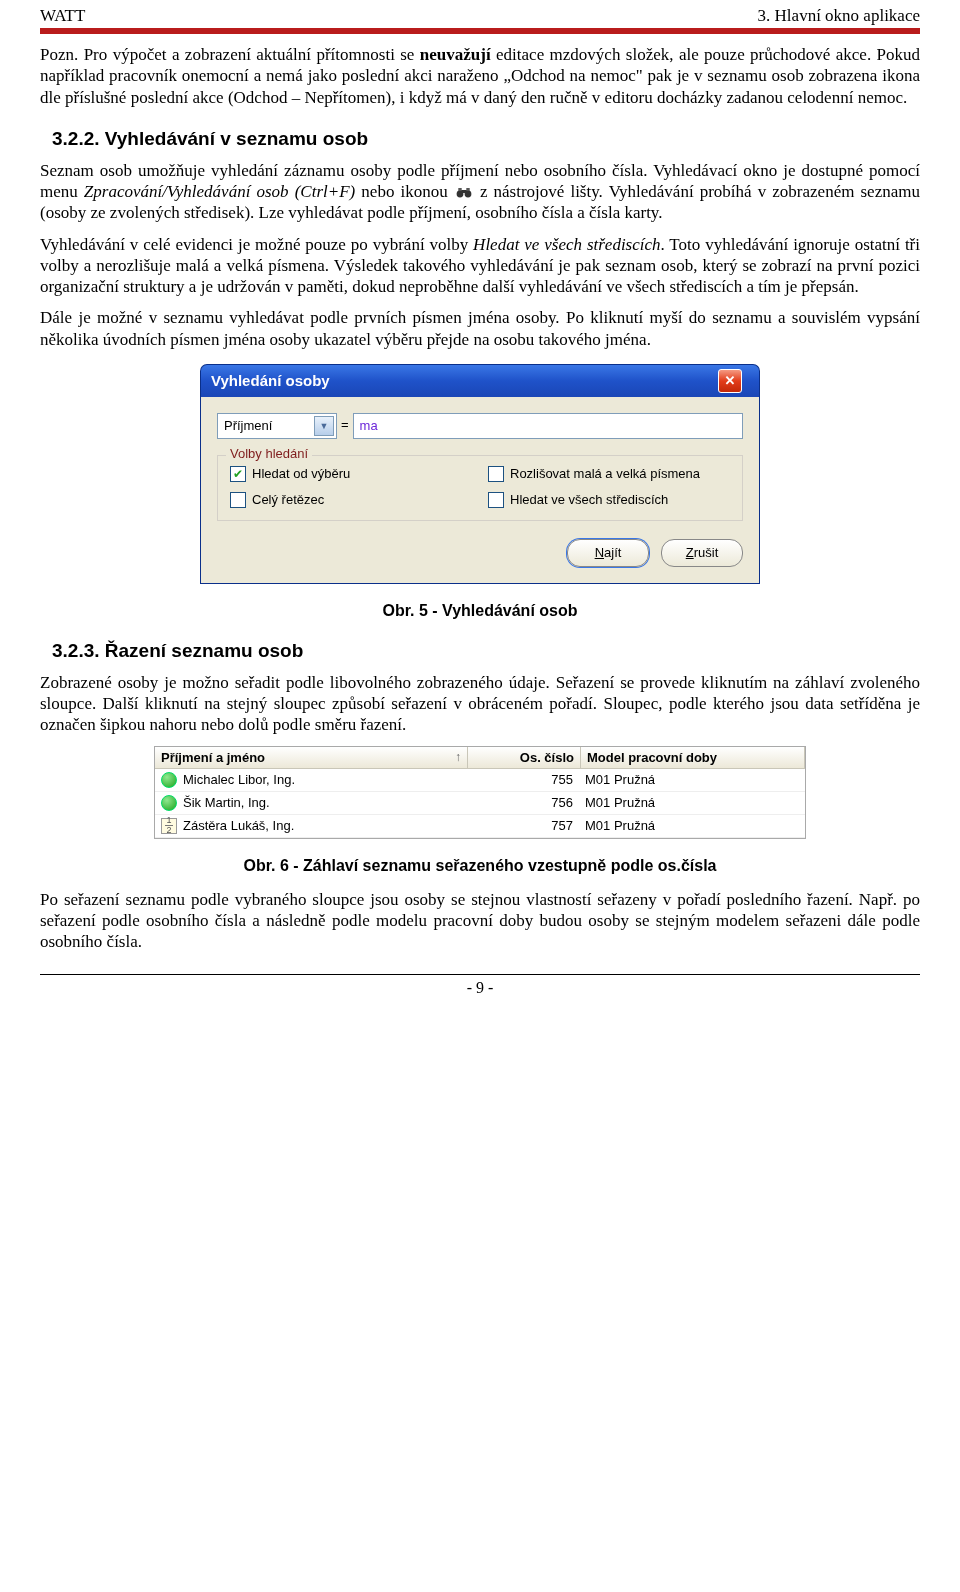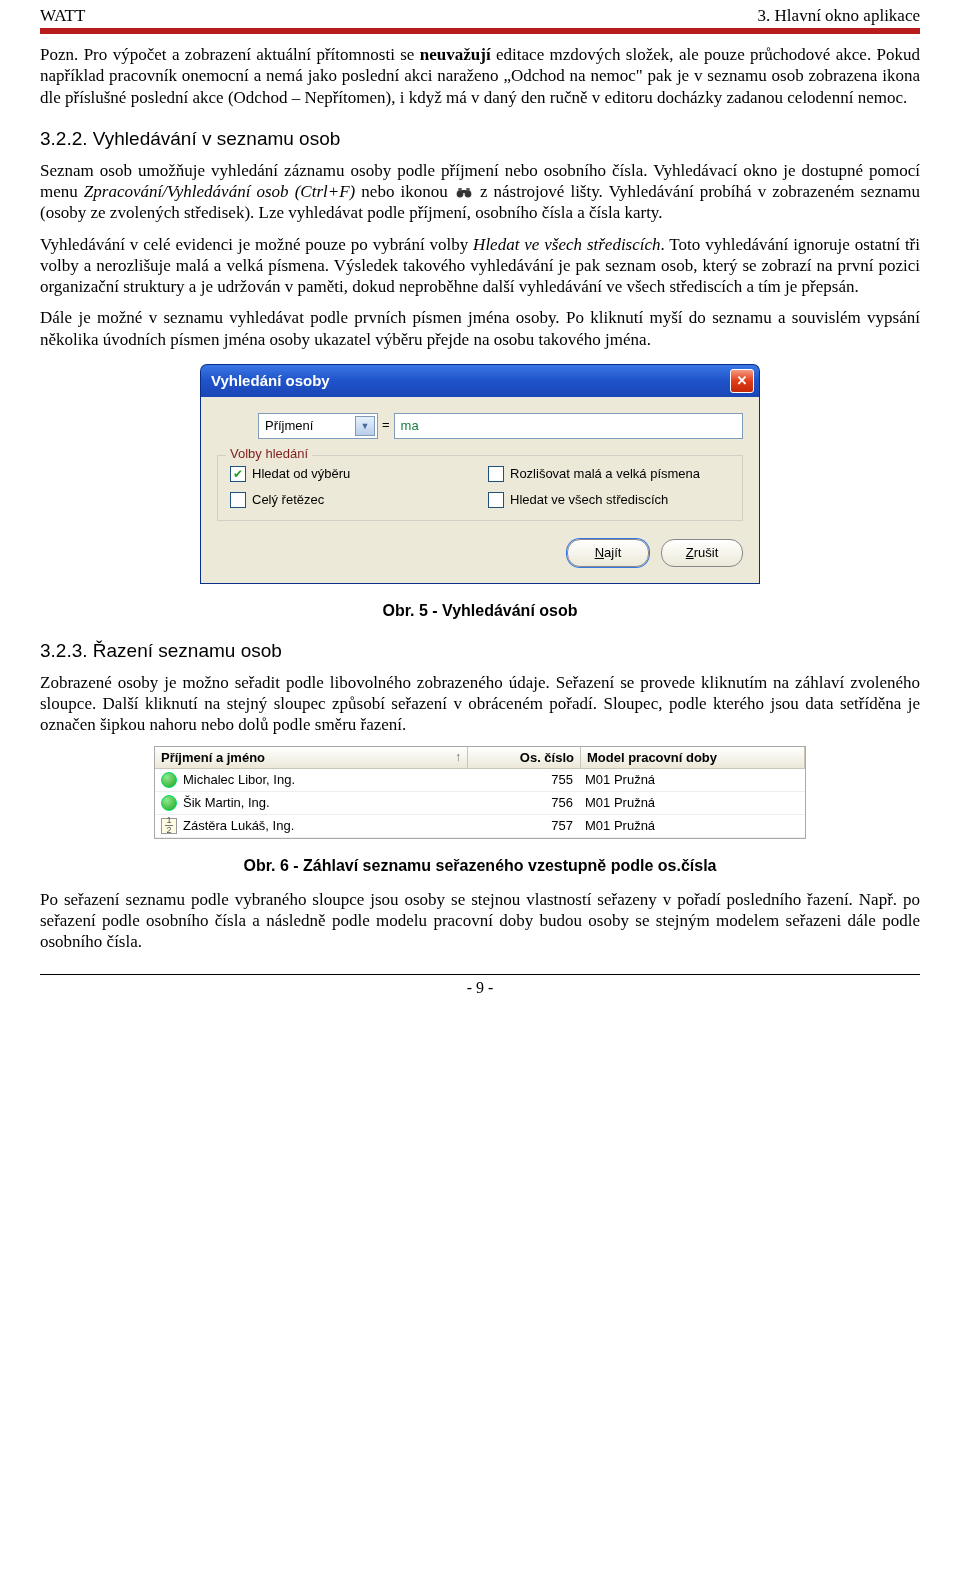--- a/index.html
+++ b/index.html
@@ -22,23 +22,23 @@
   }
   .para {
     text-align: justify;
     margin: 10px 0;
     line-height: 1.25;
   }
   .bold { font-weight: bold; }
   .italic { font-style: italic; }
   h3.section-title {
     font-family: Arial, Helvetica, sans-serif;
-    font-weight: normal;
+    font-weight: bold;
     font-size: 19px;
-    margin: 20px 0 6px 0;
+    margin: 20px 0 6px 12px;
   }
   .caption {
     text-align: center;
     font-family: Arial, Helvetica, sans-serif;
     font-weight: bold;
     font-size: 16px;
     margin: 18px 0 14px 0;
   }
   .binocular-icon {
     display: inline-block;
@@ -55,21 +55,21 @@
     font-family: Tahoma, Arial, sans-serif;
     font-size: 13px;
   }
   .dlg-titlebar {
     background: linear-gradient(to bottom, #3a77e6 0%, #1f52c9 50%, #1a46b6 100%);
     border-radius: 7px 7px 0 0;
     color: #fff;
     display: flex;
     align-items: center;
     justify-content: space-between;
-    padding: 3px 5px 3px 10px;
+    padding: 3px 17px 3px 10px;
     height: 26px;
     border: 1px solid #0a2f8a;
     border-bottom: none;
   }
   .dlg-title { font-weight: bold; font-size: 15px; }
   .dlg-close {
     width: 22px; height: 22px;
     background: linear-gradient(to bottom, #f59a82, #e23c1a 50%, #c32808);
     border: 1px solid #fff;
     border-radius: 3px;
@@ -90,38 +90,37 @@
     margin-bottom: 16px;
   }
   .select-box {
     background: #fff;
     border: 1px solid #7f9db9;
     width: 110px;
     height: 24px;
     display: flex; align-items: center; justify-content: space-between;
     padding: 0 2px 0 6px;
     color: #000;
-    margin-left: 41px;
   }
   .select-box .arrow {
     width: 18px; height: 18px;
     background: linear-gradient(to bottom,#e8f1fb,#b7ceea);
     border: 1px solid #7f9db9;
     display: flex; align-items: center; justify-content: center;
     font-size: 9px; color: #4a6a99;
   }
   .eq-label { padding: 4px 4px 0 4px; }
   .text-input {
     background: #fff;
     border: 1px solid #7f9db9;
     flex: 1;
     height: 24px;
     padding: 0 6px;
     display: flex; align-items: center;
-    color: #15803d;
+    color: #6d28d9;
   }
   .fieldset {
     border: 1px solid #d4d0c8;
     padding: 10px 12px 12px 12px;
     position: relative;
     margin-bottom: 18px;
   }
   .fieldset .legend {
     position: absolute;
     top: -10px; left: 8px;

